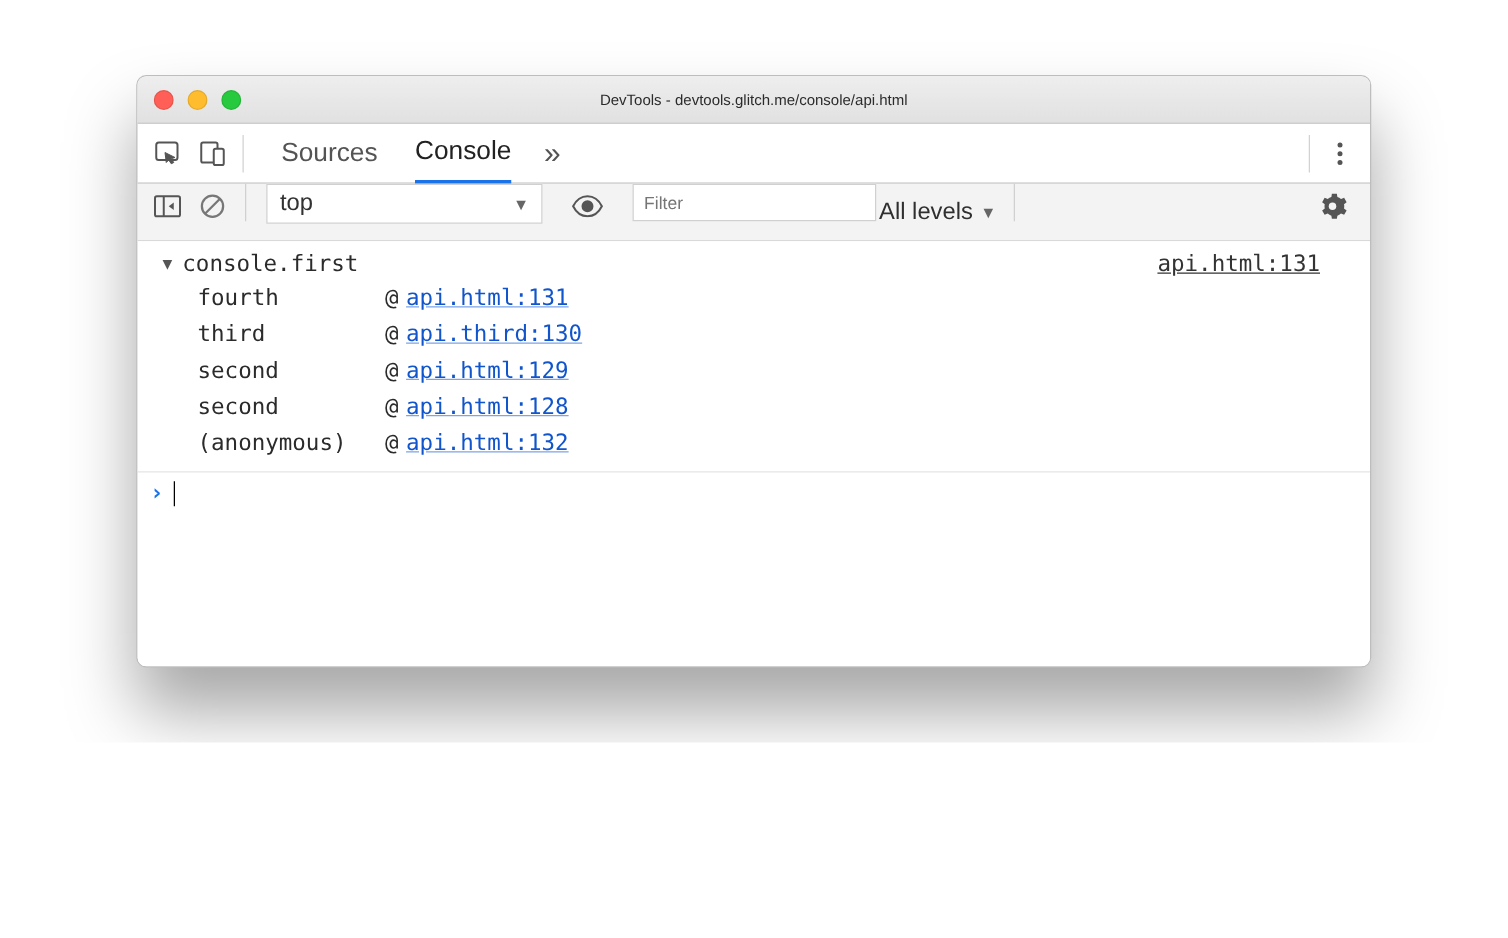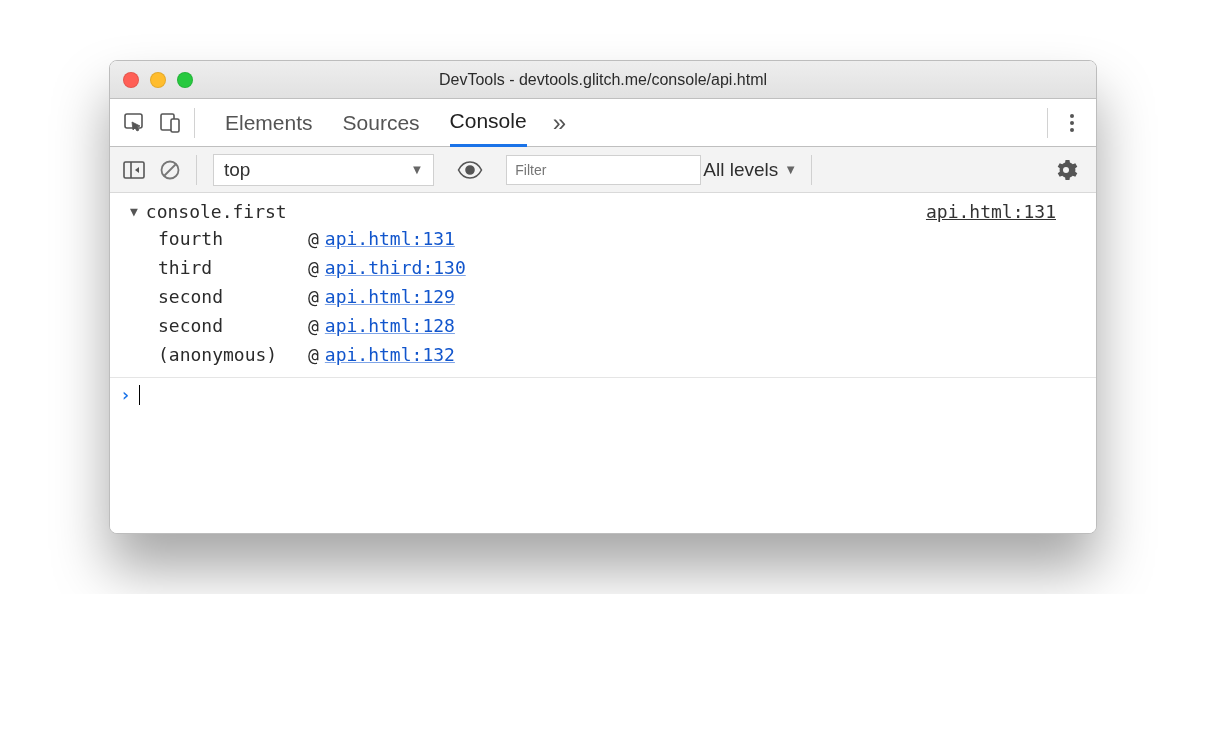--- a/index.html
+++ b/index.html
@@ -31,21 +31,21 @@
       position: absolute;
       left: 13px; top: 50%; transform: translateY(-50%);
       display: flex; gap: 11px;
     }
     .traffic .dot { width: 16px; height: 16px; border-radius: 50%; border: 1px solid rgba(0,0,0,0.1); }
     .dot.red { background:#ff5f56; }
     .dot.yellow { background:#ffbd2e; }
     .dot.green { background:#27c93f; }
     .title {
       flex:1; text-align:center;
-      font-size: 16px; color:#2b2b2b;
+      font-size: 12px; color:#2b2b2b;
     }
     
     .tabbar {
       display:flex; align-items:center;
       height: 48px;
       padding: 0 6px;
       border-bottom: 1px solid #bfbfbf;
       color:#606060;
       font-size: 21px;
     }
@@ -59,21 +59,21 @@
       display:flex; align-items:center; height:48px;
       cursor:pointer;
       color:#545454;
     }
     .tab.active { color:#222; border-bottom: 3px solid #1a73e8; margin-bottom:-1px; }
     .more-tabs { font-size: 24px; color:#545454; margin-left: 26px; }
     .spacer { flex:1; }
     .kebab { font-size: 24px; letter-spacing: 0; }
     
     .toolbar {
-      display:flex; align-items:center;
+      display:flex; 
       height: 46px;
       padding: 0 6px;
       border-bottom: 1px solid #d9d9d9;
       background: #f3f3f3;
       font-size: 19px;
       color:#444;
     }
     .ctx-select {
       display:flex; align-items:center;
       height: 32px; padding: 0 10px;
@@ -159,21 +159,20 @@
       </svg>
     </div>
     <div class="icon-btn">
       <svg width="24" height="24" viewBox="0 0 24 24" fill="none" stroke="#555" stroke-width="1.6">
         <rect x="3" y="3" width="13" height="16" rx="1.5"></rect>
         <rect x="13" y="8" width="8" height="13" rx="1.5" fill="#fff"></rect>
       </svg>
     </div>
     <div class="divider"></div>
     <div class="tabs">
-      <div class="tab">Elements</div>
       <div class="tab">Sources</div>
       <div class="tab active">Console</div>
     </div>
     <div class="more-tabs">»</div>
     <div class="spacer"></div>
     <div class="divider"></div>
     <div class="icon-btn kebab">
       <svg width="18" height="24" viewBox="0 0 18 24" fill="#555">
         <circle cx="9" cy="5" r="2"></circle>
           <circle cx="9" cy="12" r="2"></circle>

